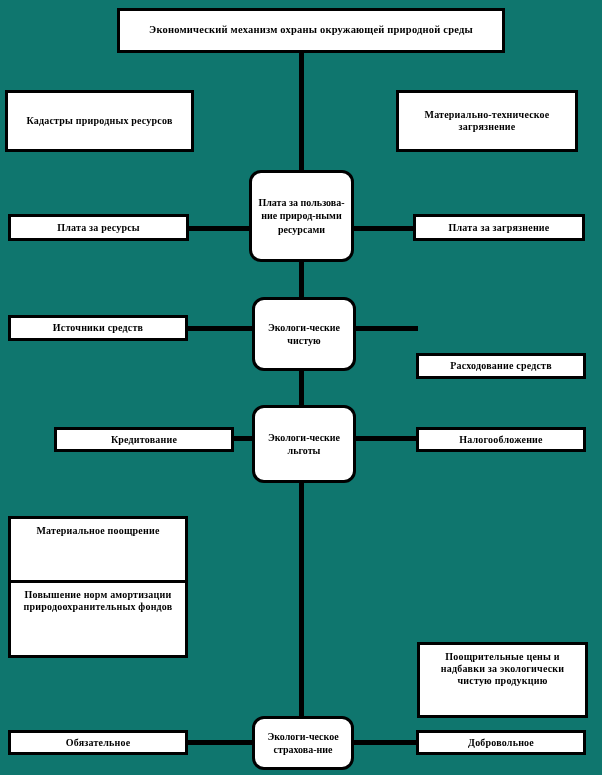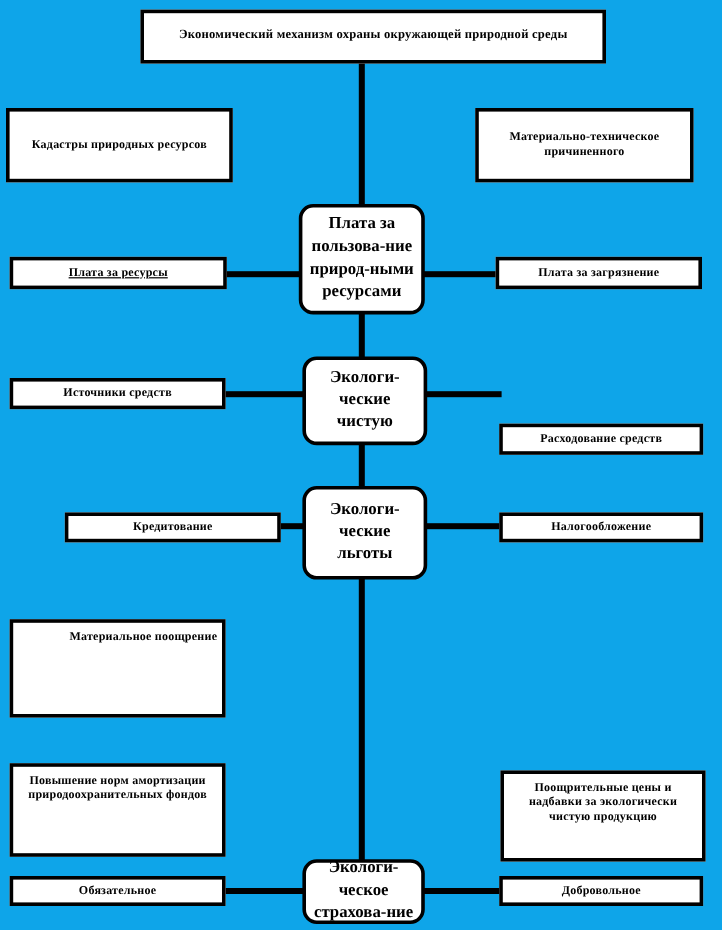--- a/index.html
+++ b/index.html
@@ -5,21 +5,21 @@
   html,body{margin:0;padding:0;}
   body{
     background:#808080;
     font-family:"Liberation Serif", serif;
     width:602px;height:775px;
     overflow:hidden;
   }
   #diagram{
     position:relative;
     width:602px;height:775px;
-    background:#0ea5e9;
+    background:#0f766e;
   }
   
   .conn{position:absolute;background:#000;}
   
   .box{
     position:absolute;
     background:#ffffff;
     border:3px solid #000000;
     box-sizing:border-box;
     display:flex;
@@ -43,21 +43,21 @@
     box-sizing:border-box;
     display:flex;
     align-items:center;
     justify-content:center;
     color:#000;
     font-weight:bold;
     text-align:center;
     line-height:1.35;
   }
   .node .lbl{display:block;width:100%;padding:0 4px;}
-  .fs9{font-size:14px;}
+  .fs9{font-size:10px;}
   .fs10{font-size:10px;}
   .fs11{font-size:10.5px;}
 </style>
 </head>
 <body>
 
 <div id="diagram">
 
   <div class="conn" style="left:299px;top:46px;width:5px;height:702px;"></div>
 
@@ -75,28 +75,28 @@
 
   <div class="box v-center fs11" style="left:117px;top:8px;width:388px;height:45px;">
     <span class="lbl">Экономический механизм охраны окружающей природной среды</span>
   </div>
 
   <div class="box v-center fs10" style="left:5px;top:90px;width:189px;height:62px;align-items:center;">
     <span class="lbl">Кадастры природных ресурсов</span>
   </div>
 
   <div class="box v-center fs10" style="left:396px;top:90px;width:182px;height:62px;">
-    <span class="lbl">Материально-техническое причиненного</span>
+    <span class="lbl">Материально-техническое загрязнение</span>
   </div>
 
   <div class="node fs9" style="left:249px;top:170px;width:105px;height:92px;">
     <span class="lbl">Плата за пользова-ние природ-ными ресурсами</span>
   </div>
 
-  <div class="box v-center fs10" style="left:8px;top:214px;width:181px;height:27px;text-decoration:underline;">
+  <div class="box v-center fs10" style="left:8px;top:214px;width:181px;height:27px;">
     <span class="lbl">Плата за ресурсы</span>
   </div>
 
   <div class="box v-center fs10" style="left:413px;top:214px;width:172px;height:27px;">
     <span class="lbl">Плата за загрязнение</span>
   </div>
 
   <div class="node fs9" style="left:252px;top:297px;width:104px;height:74px;">
     <span class="lbl">Экологи-ческие чистую</span>
   </div>
@@ -114,26 +114,26 @@
   </div>
 
   <div class="box v-center fs10" style="left:8px;top:427px;width:180px;height:25px;margin-left:46px;">
     <span class="lbl">Кредитование</span>
   </div>
 
   <div class="box v-center fs10" style="left:416px;top:427px;width:170px;height:25px;">
     <span class="lbl">Налогообложение</span>
   </div>
 
-  <div class="box v-top fs10" style="left:8px;top:516px;width:180px;height:82px;text-align:right;">
+  <div class="box v-top fs10" style="left:8px;top:516px;width:180px;height:67px;">
     <span class="lbl">Материальное поощрение</span>
   </div>
 
 
-  <div class="box v-top fs10" style="left:8px;top:636px;width:180px;height:78px;">
+  <div class="box v-top fs10" style="left:8px;top:580px;width:180px;height:78px;">
     <span class="lbl">Повышение норм амортизации природоохранительных фондов</span>
   </div>
 
   <div class="box v-top fs10" style="left:417px;top:611px;width:171px;height:76px;margin-top:31px;">
     <span class="lbl">Поощрительные цены и надбавки за экологически чистую продукцию</span>
   </div>
 
   <div class="node fs9" style="left:252px;top:697px;width:102px;height:54px;margin-top:19px;">
     <span class="lbl">Экологи-ческое страхова-ние</span>
   </div>

